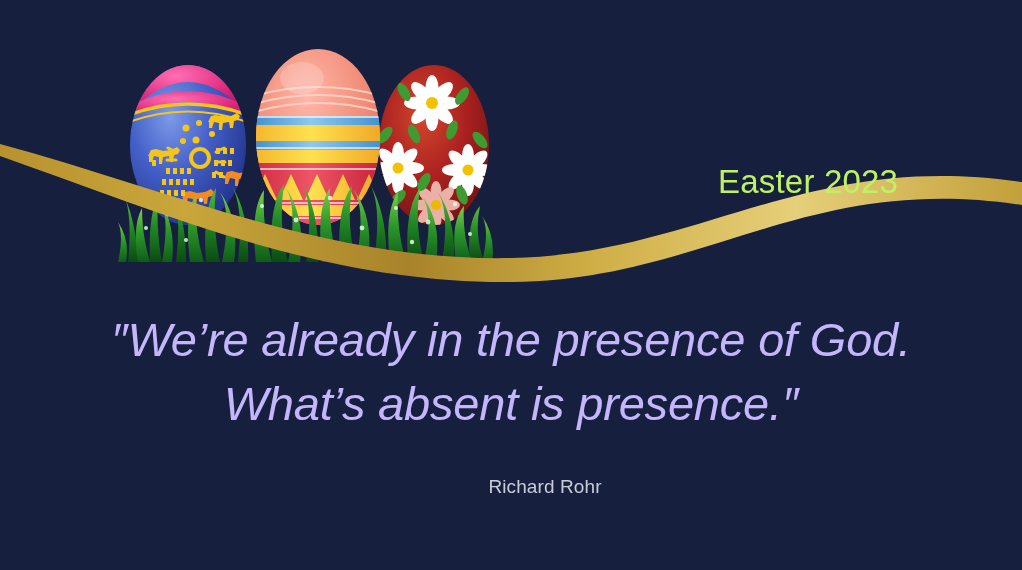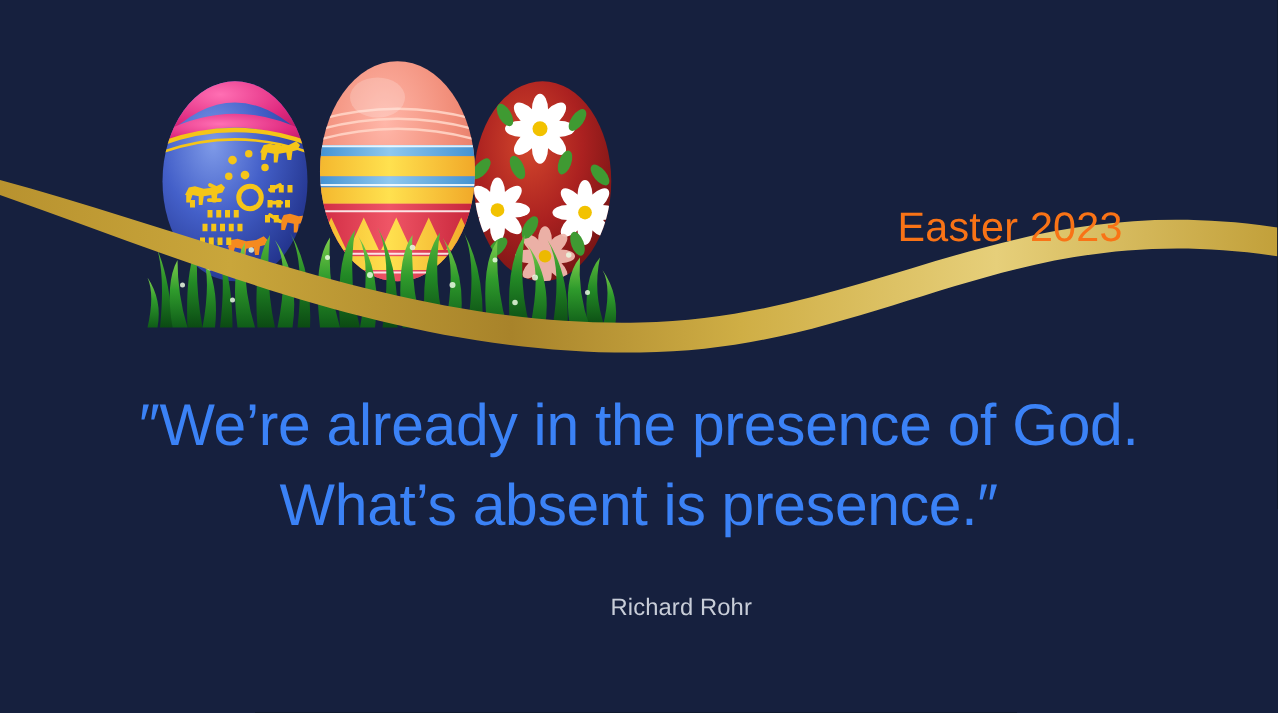--- a/index.html
+++ b/index.html
@@ -32,39 +32,40 @@
   #artwork svg { display: block; }
 
   
   #easter-caption {
     position: absolute;
     left: 718px;
     top: 163px;
     font-size: 33px;
     font-weight: 400;
     letter-spacing: 0.2px;
-    color: #f97316;
+    color: #bef264;
     white-space: nowrap;
   }
 
   
   #quote-block {
     position: absolute;
     left: 0;
     top: 308px;
     width: 1022px;
     text-align: center;
   }
   .quote-line {
     font-size: 47px;
     font-weight: 400;
     line-height: 64px;
-    color: #3b82f6;
+    color: #c4b5fd;
     letter-spacing: -0.2px;
     white-space: nowrap;
+    font-style: italic;
   }
   #attribution {
     position: absolute;
     left: 0;
     top: 476px;
     width: 1022px;
     text-align: center;
     font-size: 19px;
     font-weight: 400;
     color: #c8cdd8;

